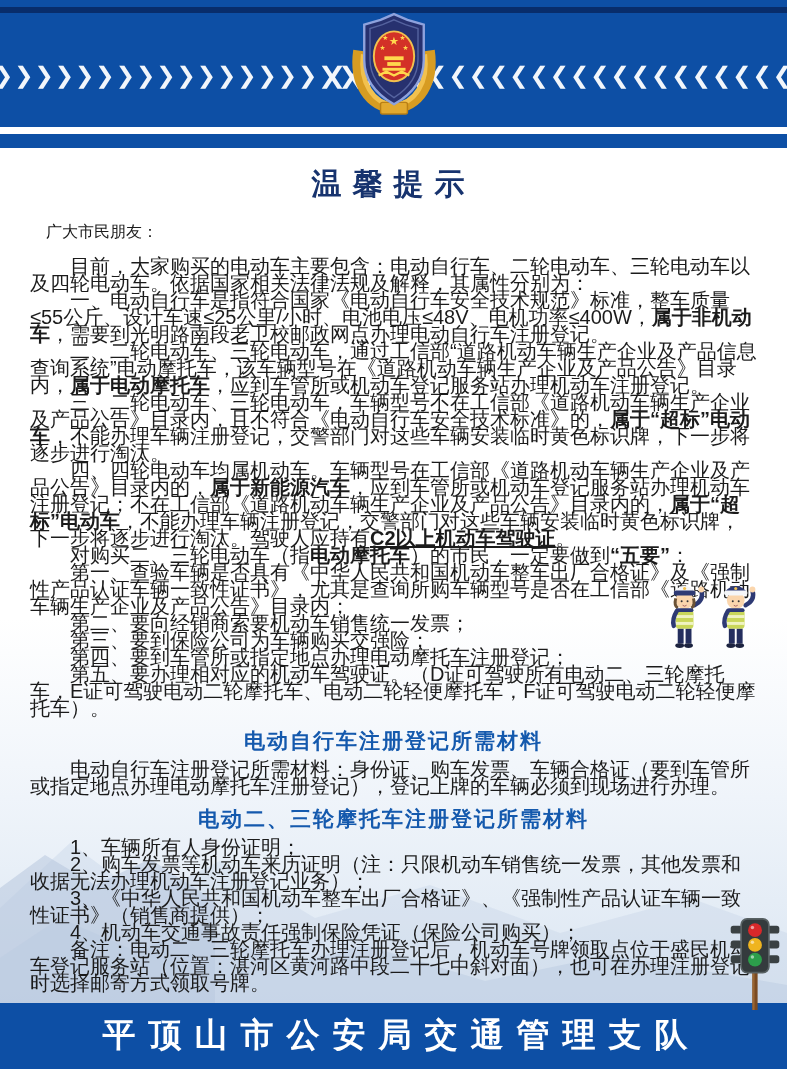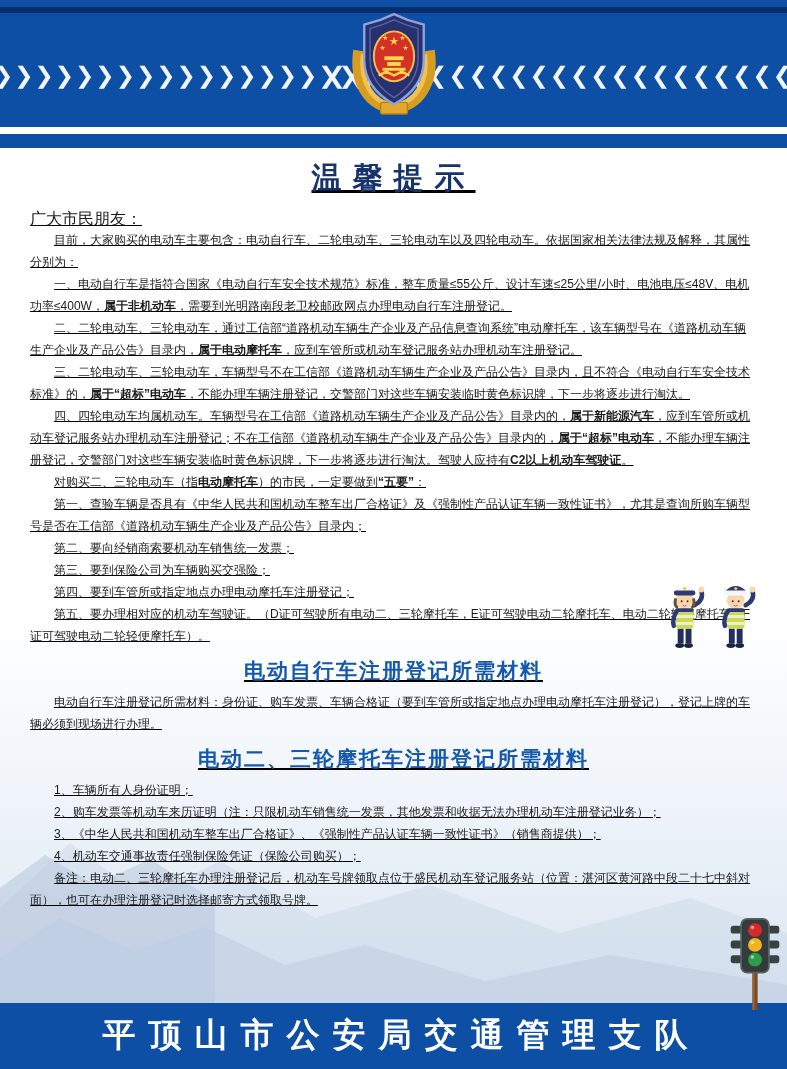--- a/index.html
+++ b/index.html
@@ -12,25 +12,25 @@
             letter-spacing:1px;line-height:30px;white-space:nowrap;}
   .chevrons.left{left:-6px;}
   .chevrons.right{right:-6px;}
   .emblem{position:absolute;left:50%;top:8px;transform:translateX(-50%);}
   .white-gap{position:absolute;top:127px;left:0;width:100%;height:7px;background:#ffffff;}
   .blue-stripe{position:absolute;top:134px;left:0;width:100%;height:14px;background:#0d4fa5;}
   
   .content{position:absolute;top:148px;left:0;width:787px;height:855px;overflow:hidden;
            background:linear-gradient(180deg,#ffffff 0%,#ffffff 55%,#eff4fa 76%,#dbe6f2 100%);}
   .mountains{position:absolute;bottom:0;left:0;z-index:0;}
-  .content-inner{position:relative;z-index:1;padding:6px 30px 0 30px;text-decoration:underline;}
+  .content-inner{position:relative;z-index:1;padding:12px 30px 0 30px;}
   .title{margin:4px 0 9px;text-align:center;font-size:30px;font-weight:bold;
          letter-spacing:11px;color:#17336e;}
-  .salutation{margin:0;font-size:16px;line-height:21px;color:#1b1b1b;}
-  .para{margin:0;text-indent:2em;font-size:12px;line-height:22px;color:#1b1b1b;}
+  .salutation{margin:16px;font-size:16px;line-height:21px;color:#1b1b1b;}
+  .para{margin:0;text-indent:2em;font-size:20px;line-height:17px;color:#1b1b1b;}
   .section-heading{margin:10px 0 6px;text-align:center;font-size:21px;font-weight:bold;
                    color:#1459ad;letter-spacing:2px;}
   
   .officers{position:absolute;top:578px;right:8px;z-index:2;}
   .traffic-light{position:absolute;top:918px;right:3px;z-index:3;}
   
   .footer{position:absolute;top:1003px;left:0;width:100%;height:78px;background:#0d4fa5;padding-left:8px;}
   .footer-title{text-align:center;line-height:64px;font-size:33px;font-weight:bold;
                 color:#ffffff;letter-spacing:13px;}
   .watermark{position:absolute;right:8px;bottom:7px;display:flex;align-items:center;gap:5px;

